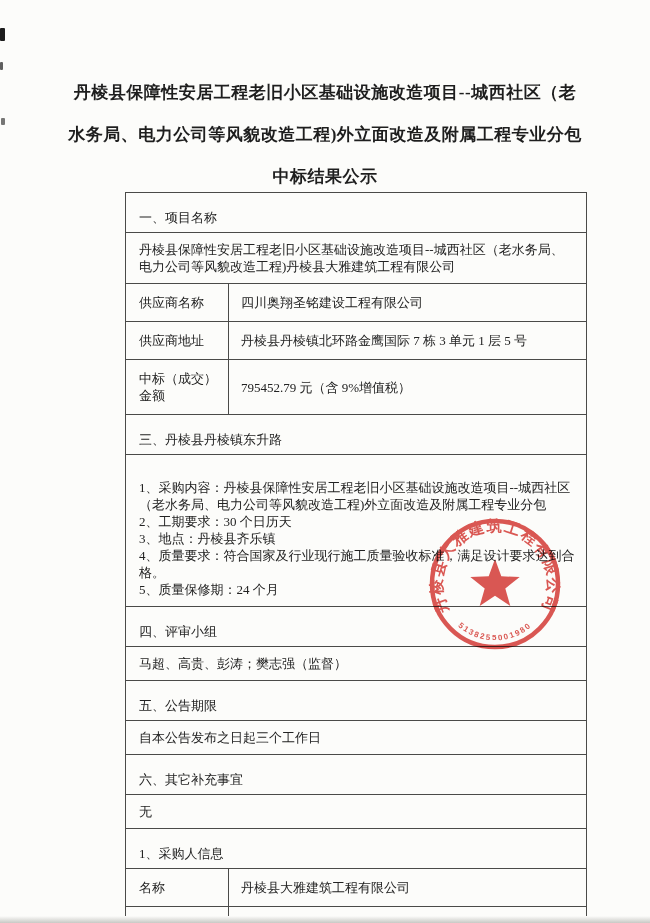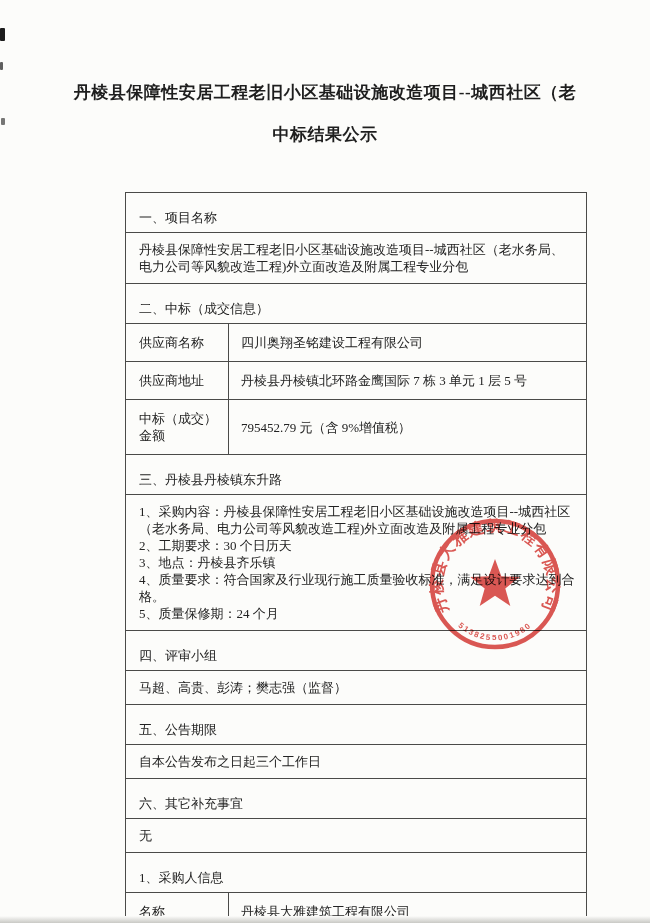--- a/index.html
+++ b/index.html
@@ -39,21 +39,21 @@
   .doc-table td{
     border:1px solid #4a4a48;
     line-height:17px;
     vertical-align:middle;
     padding:8px 10px 8px 13px;
     word-break:break-all;
   }
   .doc-table td.section-cell{padding-top:16px;padding-bottom:6px;}
   .doc-table td.pair-label,.doc-table td.pair-value{padding-top:10px;padding-bottom:10px;}
   .doc-table td.pair-value{padding-left:12px;}
-  .doc-table td.list-cell{padding-top:8px;padding-bottom:8px;}
+  .doc-table td.list-cell{padding-top:24px;padding-bottom:8px;}
   .list-line{line-height:17px;}
 
   
   .stamp{
     position:absolute;left:415px;top:504px;width:160px;height:160px;
     mix-blend-mode:multiply;opacity:.88;
     pointer-events:none;
   }
   .stamp text{font-family:"Liberation Sans","DejaVu Sans",sans-serif;font-weight:700;}
 </style>
@@ -61,37 +61,35 @@
 <body>
 
 <div class="page">
 
   <span class="scan-mark mark-1"></span>
   <span class="scan-mark mark-2"></span>
   <span class="scan-mark mark-3"></span>
 
   <div class="doc-title">
     <div>丹棱县保障性安居工程老旧小区基础设施改造项目--城西社区（老</div>
+    <div>水务局、电力公司等风貌改造工程)外立面改造及附属工程专业分包</div>
     <div>中标结果公示</div>
   </div>
 
   <table class="doc-table">
     <colgroup>
         <col style="width:103px">
         <col>
       </colgroup>
     <tbody>
         <tr>
           <td colspan="2" class="section-cell">一、项目名称</td>
         </tr>
         <tr>
-          <td colspan="2" class="text-cell">丹棱县保障性安居工程老旧小区基础设施改造项目--城西社区（老水务局、电力公司等风貌改造工程)外立面改造及附属工程专业分包</td>
-        </tr>
-        <tr>
-          <td colspan="2" class="section-cell">二、中标（成交信息）</td>
+          <td colspan="2" class="text-cell">丹棱县保障性安居工程老旧小区基础设施改造项目--城西社区（老水务局、电力公司等风貌改造工程)丹棱县大雅建筑工程有限公司</td>
         </tr>
         <tr>
           <td class="pair-label">供应商名称</td>
           <td class="pair-value">四川奥翔圣铭建设工程有限公司</td>
         </tr>
         <tr>
           <td class="pair-label">供应商地址</td>
           <td class="pair-value">丹棱县丹棱镇北环路金鹰国际 7 栋 3 单元 1 层 5 号</td>
         </tr>
         <tr>

